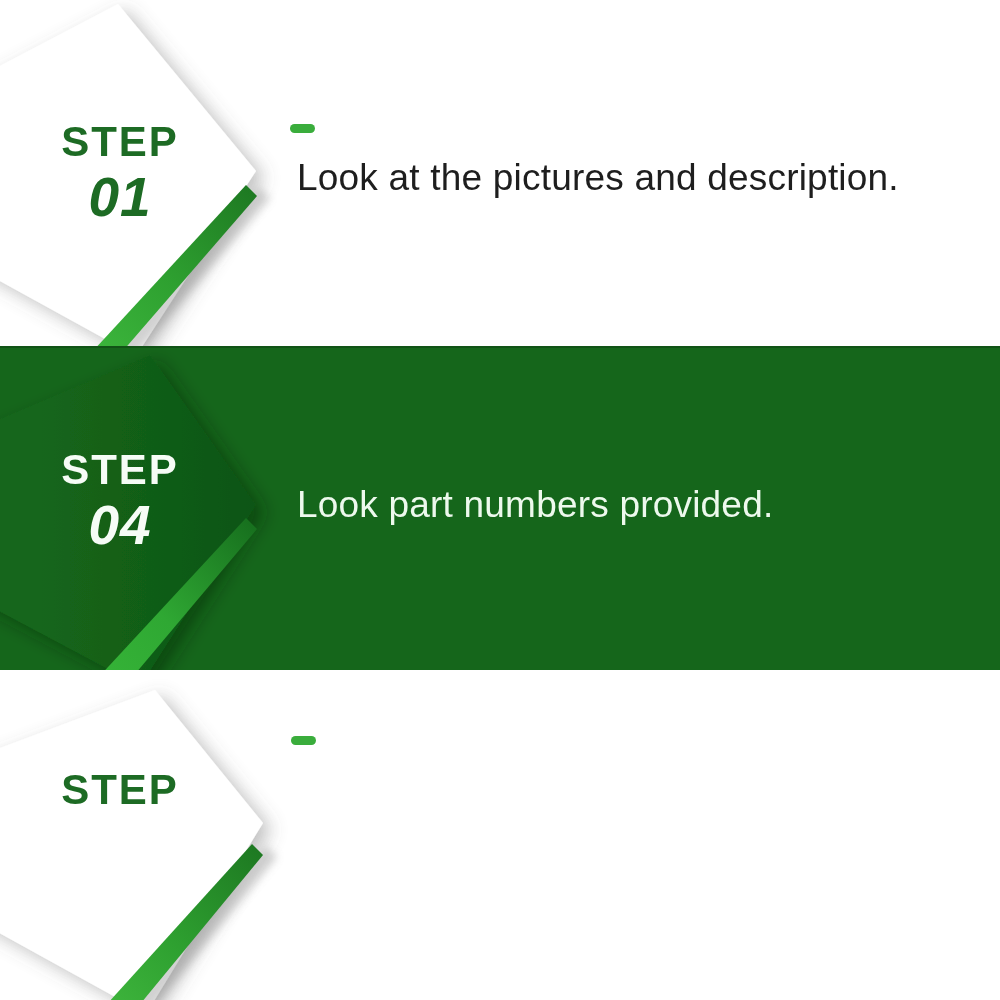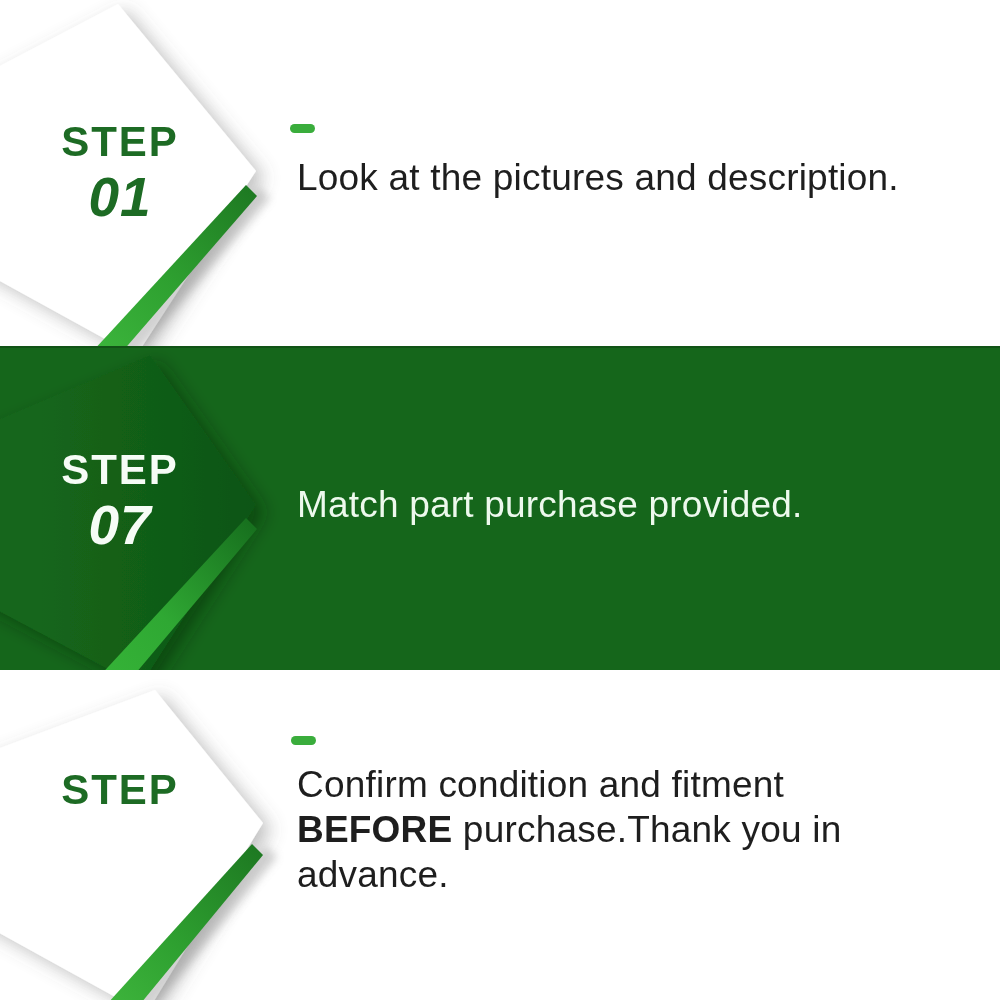--- a/index.html
+++ b/index.html
@@ -81,23 +81,23 @@
           <stop offset="0" stop-color="#17701E"></stop>
           <stop offset="0.6" stop-color="#2FA833"></stop>
           <stop offset="1" stop-color="#35B337"></stop>
         </linearGradient>
       </defs>
       <polygon points="150,9 256,159 140,340 -200,159" fill="url(#gr2d)" filter="url(#sh2)"></polygon>
       <polygon points="246,172 257,183 130,334 96,334" fill="url(#gr2)"></polygon>
     </svg>
     <div class="label dark-label">
       <div class="word">STEP</div>
-      <div class="num">07</div>
+      <div class="num">04</div>
     </div>
-    <p class="body-text">Match part purchase provided.</p>
+    <p class="body-text">Look part numbers provided.</p>
   </section>
 
   <section class="section" id="s3">
     <svg class="deco" width="1000" height="330" viewBox="0 0 1000 330" aria-hidden="true">
       <defs>
         <filter id="sh3" x="-30%" y="-30%" width="160%" height="160%">
           <feDropShadow dx="8" dy="6" stdDeviation="9" flood-color="#5a5a5a" flood-opacity="0.38"></feDropShadow>
         </filter>
         <filter id="bl3" x="-60%" y="-60%" width="220%" height="220%">
           <feGaussianBlur stdDeviation="4"></feGaussianBlur>
@@ -109,16 +109,15 @@
         </linearGradient>
       </defs>
       <polygon points="155,20 263,153 146,344 -200,153" fill="#ffffff" filter="url(#sh3)"></polygon>
       <polygon points="266,176 277,187 148,344 114,344" fill="#8e8e8e" opacity="0.4" filter="url(#bl3)"></polygon>
       <polygon points="252,174 263,185 132,344 98,344" fill="url(#gr3)"></polygon>
     </svg>
     <div class="label light-label">
       <div class="word">STEP</div>
     </div>
     <div class="dash"></div>
-    <p class="body-text"><span>Confirm condition and fitment </span><span class="bold">BEFORE</span><span> purchase.Thank you in advance.</span></p>
   </section>
 
 </div>
 
 </body></html>

